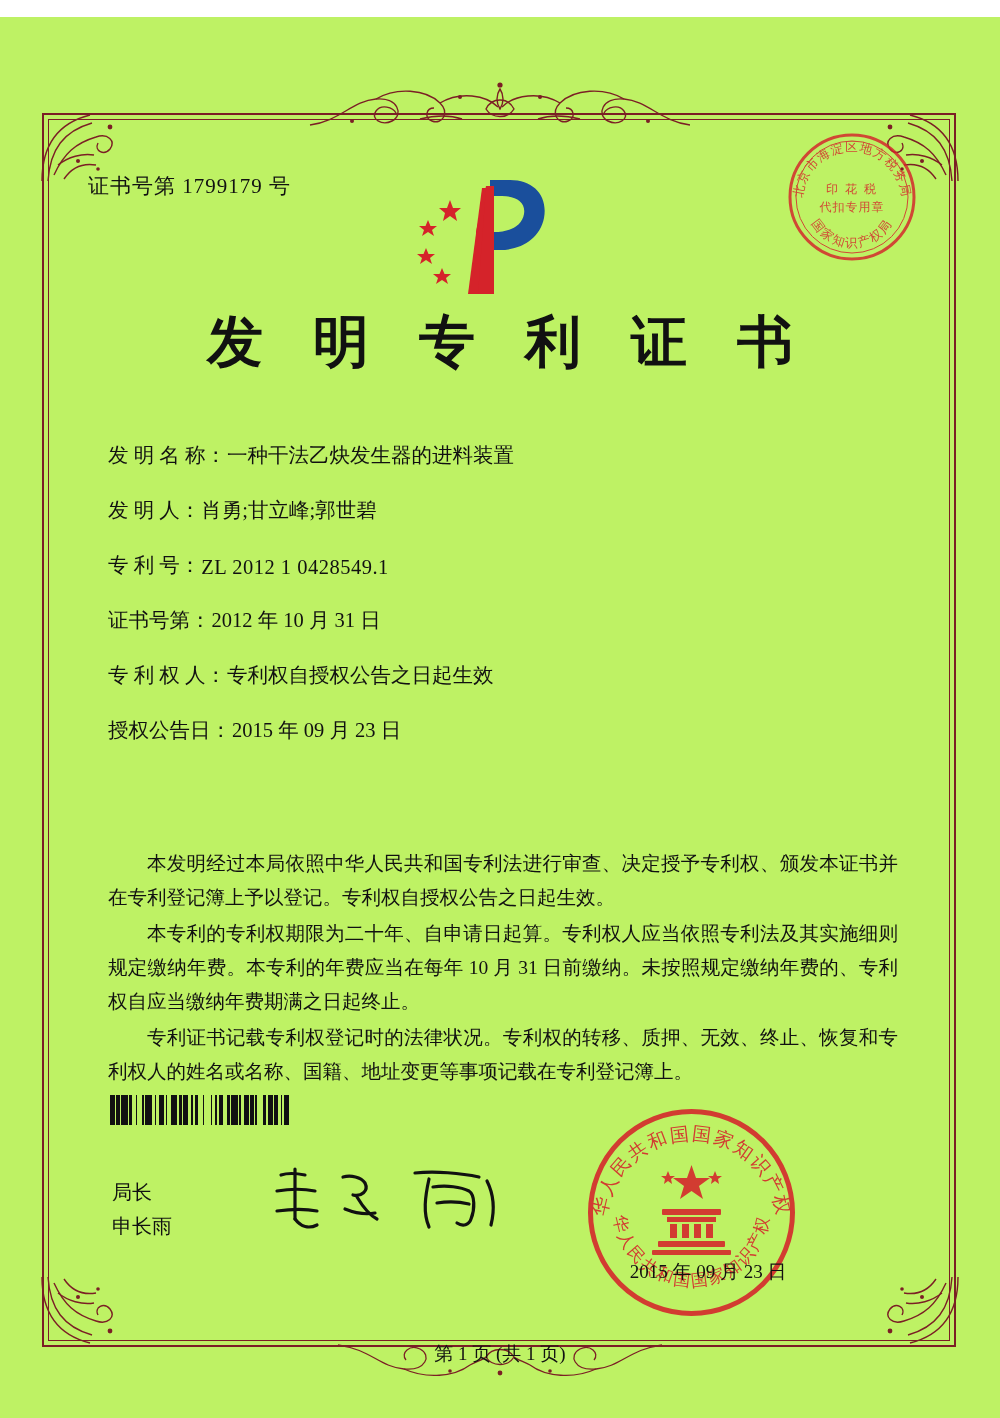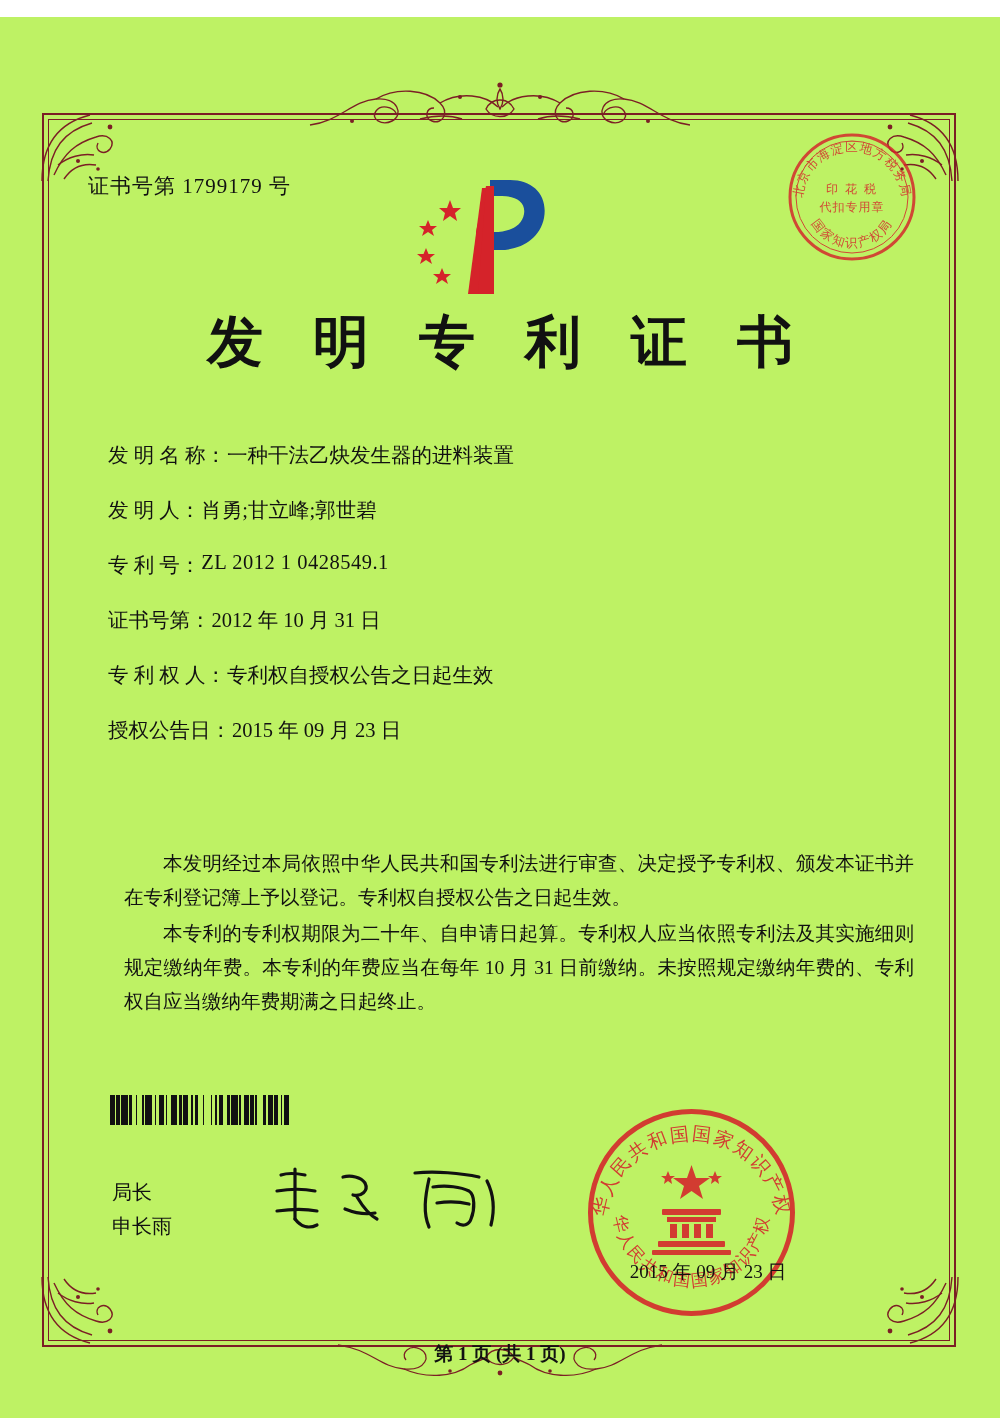--- a/index.html
+++ b/index.html
@@ -118,41 +118,41 @@
 
   
   .fields {
     position: absolute;
     left: 108px;
     top: 424px;
     width: 780px;
   }
   .field-row {
     display: flex;
-    align-items: flex-start;
+    align-items: flex-end;
     margin-bottom: 27px;
     font-size: 20.5px;
     color: #111;
   }
   .field-label {
     white-space: pre;
     flex: 0 0 auto;
   }
   .field-colon {
     margin: 0 1px 0 0;
   }
   .field-value {
     flex: 1 1 auto;
   }
   .field-value.mono-sp { letter-spacing: 0.5px; }
 
   
   .body-text {
     position: absolute;
-    left: 124px;
+    left: 108px;
     top: 830px;
     width: 790px;
     font-size: 19.5px;
     line-height: 34px;
     color: #111;
     text-align: justify;
   }
   .body-text p {
     margin: 0 0 2px 0;
     text-indent: 2em;
@@ -215,21 +215,20 @@
 
   
   .footer {
     position: absolute;
     left: 0;
     right: 0;
     top: 1324px;
     text-align: center;
     font-size: 19px;
     color: #111;
-    font-weight: bold;
   }
 </style>
 </head>
 <body>
 
 <div class="page">
 
   <div class="border-outer"></div>
   <div class="border-inner"></div>
 
@@ -410,20 +409,21 @@
     <div class="field-row">
       <span class="field-label">授权公告日</span>
       <span class="field-colon">：</span>
       <span class="field-value">2015 年 09 月 23 日</span>
     </div>
   </div>
 
   <div class="body-text">
     <p>本发明经过本局依照中华人民共和国专利法进行审查、决定授予专利权、颁发本证书并在专利登记簿上予以登记。专利权自授权公告之日起生效。</p>
     <p>本专利的专利权期限为二十年、自申请日起算。专利权人应当依照专利法及其实施细则规定缴纳年费。本专利的年费应当在每年 10 月 31 日前缴纳。未按照规定缴纳年费的、专利权自应当缴纳年费期满之日起终止。</p>
+    <p>专利证书记载专利权登记时的法律状况。专利权的转移、质押、无效、终止、恢复和专利权人的姓名或名称、国籍、地址变更等事项记载在专利登记簿上。</p>
   </div>
 
   <div class="barcode" id="barcode">
       <i style="width:4.800000000000001px;background:#111"></i>
       <i style="width:1.6px;background:transparent"></i>
       <i style="width:3.2px;background:#111"></i>
       <i style="width:1.6px;background:transparent"></i>
       <i style="width:6.4px;background:#111"></i>
       <i style="width:1.6px;background:transparent"></i>
       <i style="width:3.2px;background:#111"></i>

